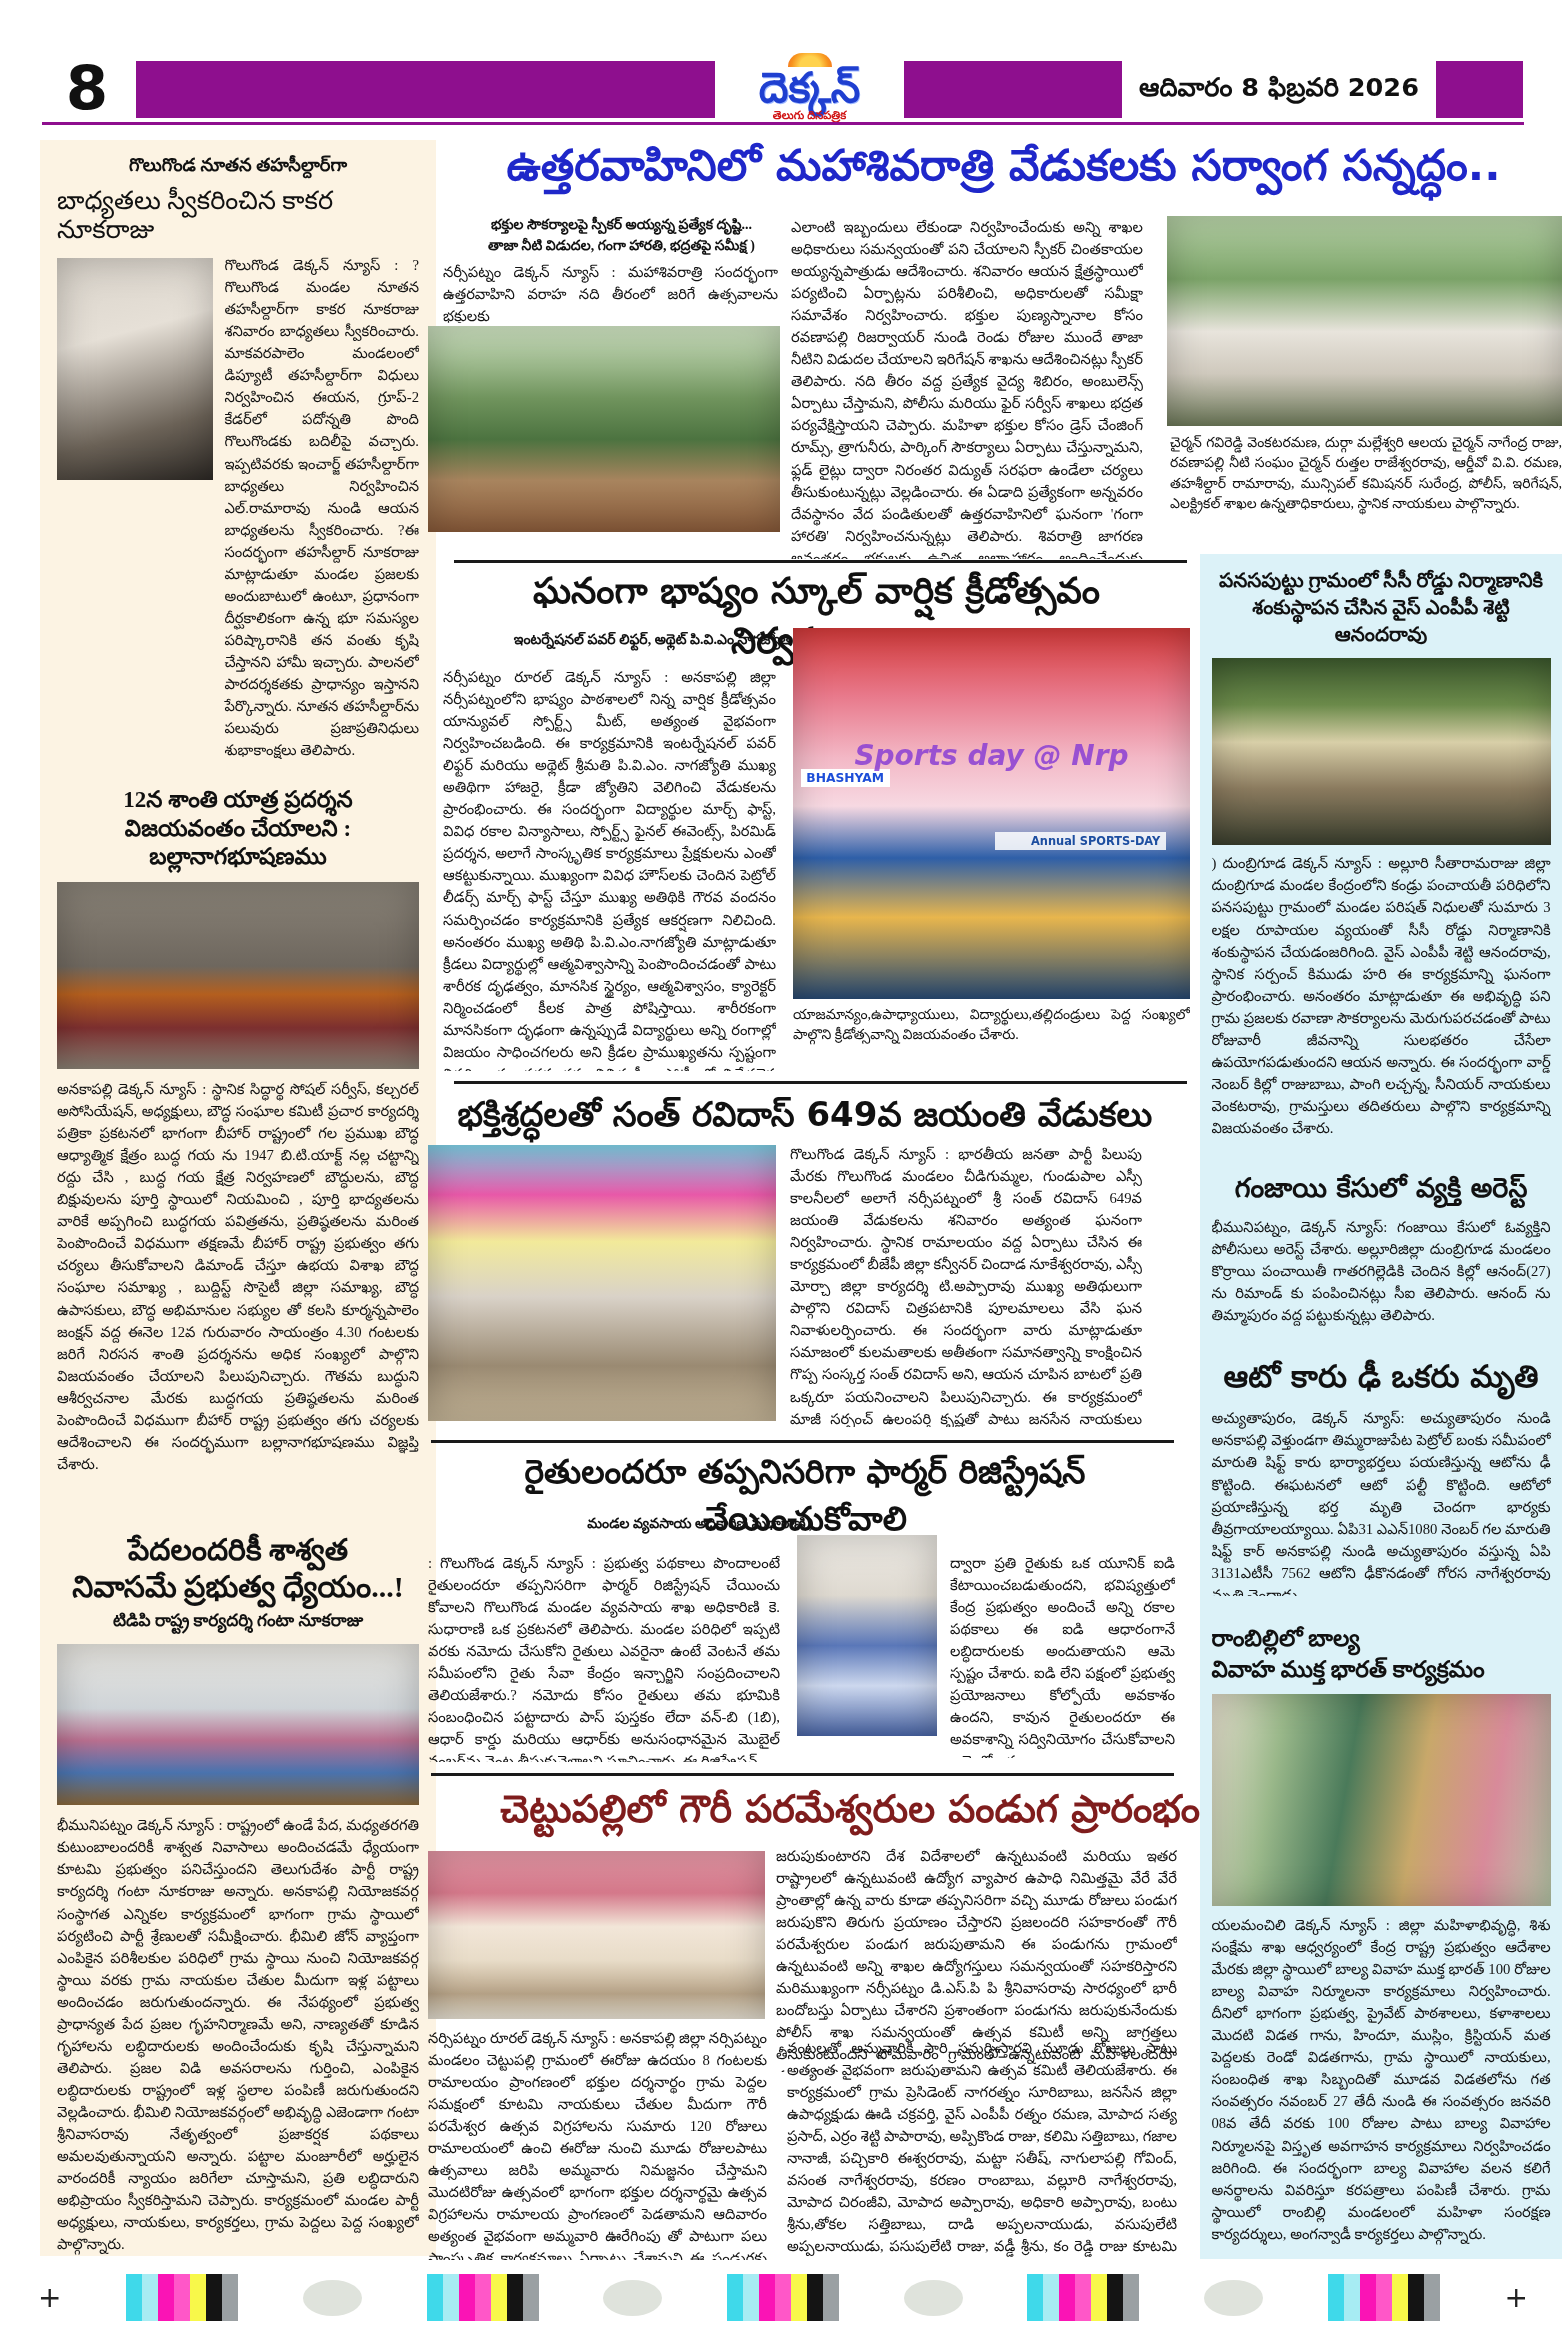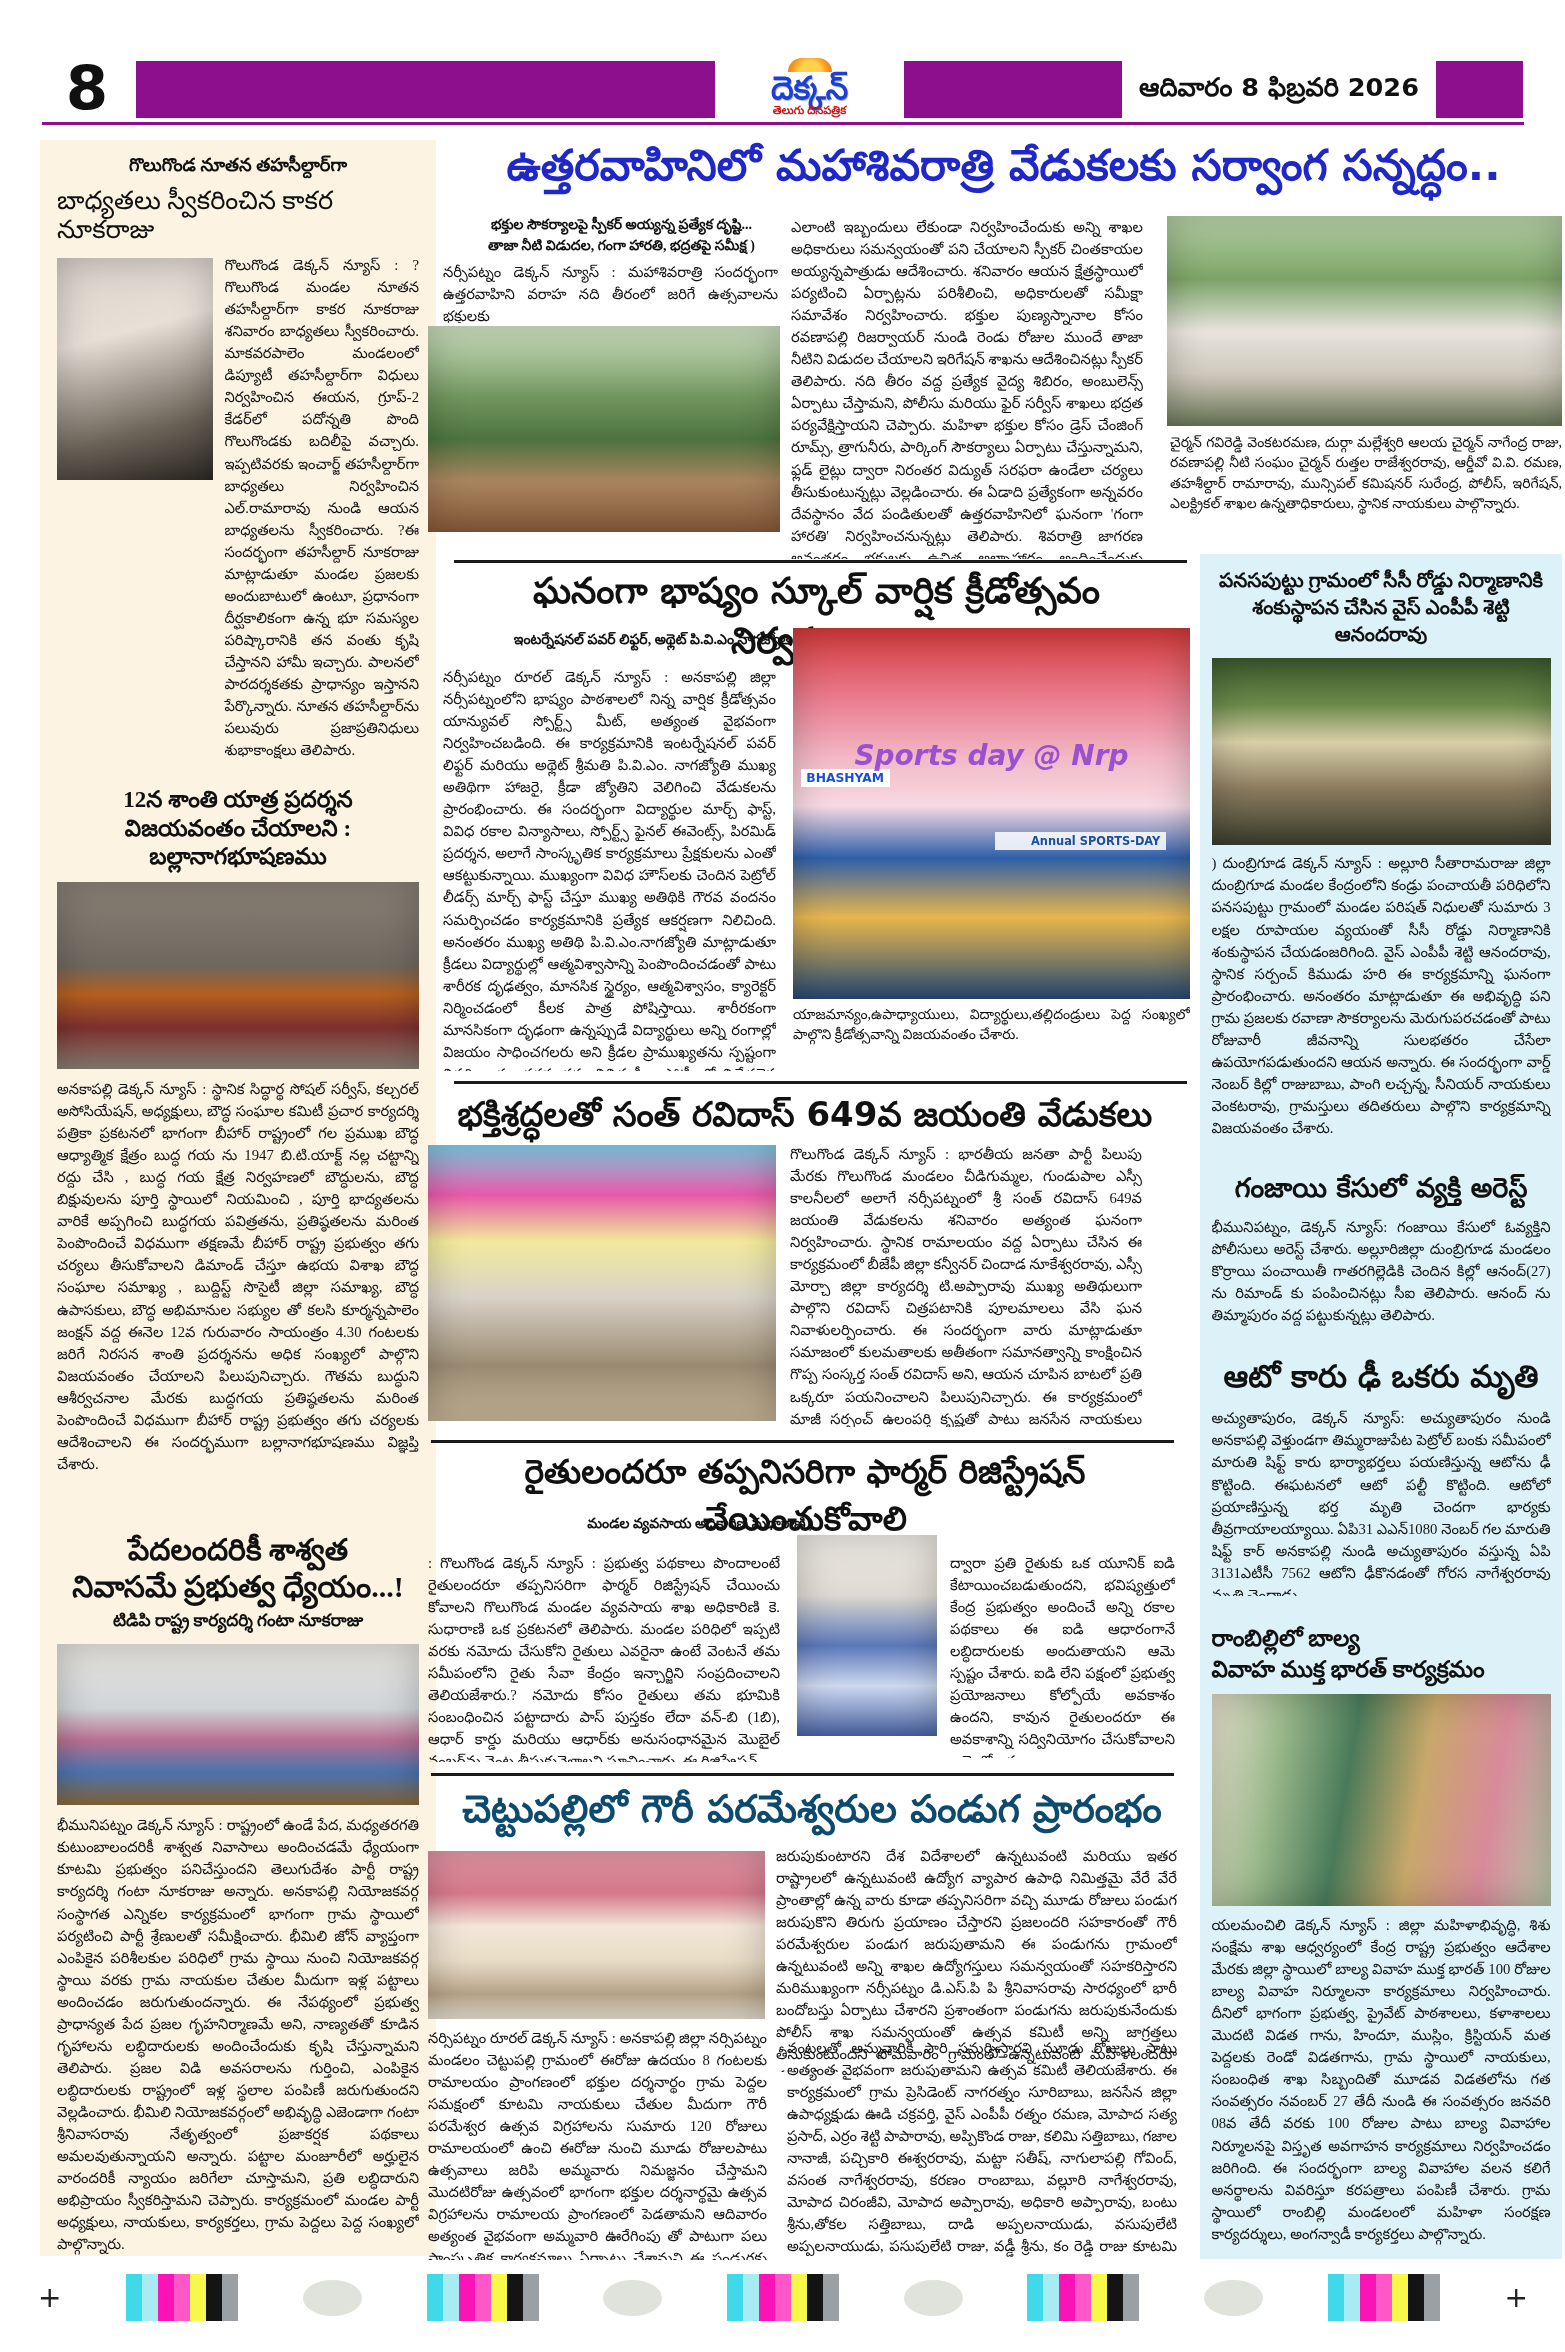--- a/index.html
+++ b/index.html
@@ -8,21 +8,21 @@
 
   
   .pagenum{position:absolute;left:38px;top:53px;width:98px;height:68px;background:#fff;
            display:flex;align-items:center;justify-content:center;
            font-family:"DejaVu Sans",sans-serif;font-size:61px;font-weight:bold;}
   .band{position:absolute;left:136px;top:61px;width:1387px;height:57px;background:#8e0f8e;}
   .logobox{position:absolute;left:715px;top:51px;width:189px;height:76px;background:#fff;
            display:flex;flex-direction:column;align-items:center;justify-content:center;}
   .sun{width:44px;height:13.2px;border-radius:22px 22px 0 0;
        background:radial-gradient(circle at 50% 100%, #ffd24d 0 40%, #f7941d 70%, #f26522 100%);}
-  .logotitle{font-size:32px;line-height:1.0;font-weight:bold;color:#1f3fd0;
+  .logotitle{font-size:42px;line-height:1.0;font-weight:bold;color:#1f3fd0;
              text-shadow:0.9px 0.9px 0 #9db7ff;font-family:"DejaVu Sans",sans-serif;}
   .logosub{font-size:11.4px;color:#d11616;font-weight:bold;}
   .datebox{position:absolute;left:1122px;top:61px;width:314px;height:57px;background:#fff;
            display:flex;align-items:center;justify-content:center;
            font-size:25.6px;font-weight:bold;font-family:"DejaVu Sans",sans-serif;}
   .bandline{position:absolute;left:42px;top:122px;width:1482px;height:2.8px;background:#8e0f8e;}
 
   
   .just{text-align:justify;line-height:1.5;font-size:14.7px;overflow:hidden;}
   .prewrap{white-space:pre-line;}
@@ -86,22 +86,22 @@
   .h-farmer{position:absolute;left:431px;top:1452px;width:748px;text-align:center;
             font-weight:bold;font-size:33px;font-family:"DejaVu Sans",sans-serif;}
   .sub-farmer{position:absolute;left:511px;top:1516px;width:379px;text-align:center;
               font-weight:bold;font-size:14px;}
   .farmer-left{position:absolute;left:428px;top:1552px;width:352px;height:210px;}
   .farmer-photo{position:absolute;left:797px;top:1535px;width:140px;height:201px;
                 background:linear-gradient(180deg,#efece6 0%,#ded9d0 30%,#5a77b8 55%,#cdd8ee 75%,#4a66a8 100%);}
   .farmer-right{position:absolute;left:950px;top:1552px;width:225px;height:206px;}
 
   
-  .h-gauri{position:absolute;left:438px;top:1787px;width:748px;text-align:center;
-           font-weight:bold;font-size:38px;color:#0c4a6e;font-family:"DejaVu Sans",sans-serif;}
+  .h-gauri{position:absolute;left:452px;top:1787px;width:748px;text-align:right;
+           font-weight:bold;font-size:38px;color:#7f1d1d;font-family:"DejaVu Sans",sans-serif;}
   .gauri-photo{position:absolute;left:428px;top:1851px;width:337px;height:168px;
                background:linear-gradient(180deg,#e89aa8 0%,#d4788a 25%,#f2e6d8 45%,#e8dcc8 65%,#b8a488 85%,#e8e2d4 100%);}
   .gauri-right{position:absolute;left:776px;top:1845px;width:401px;height:227px;}
   .gauri-c1{position:absolute;left:428px;top:2027px;width:339px;height:233px;}
   .gauri-c2{position:absolute;left:787px;top:2037px;width:390px;height:225px;}
 
   
   .rightcol{position:absolute;left:1200px;top:554px;width:362px;height:1705px;
             background:#dcf2f8;box-sizing:border-box;padding:9.5px 11.4px;overflow:hidden;}
   .h-r1{text-align:center;font-weight:bold;font-size:20px;line-height:1.35;margin-top:3.8px;}

